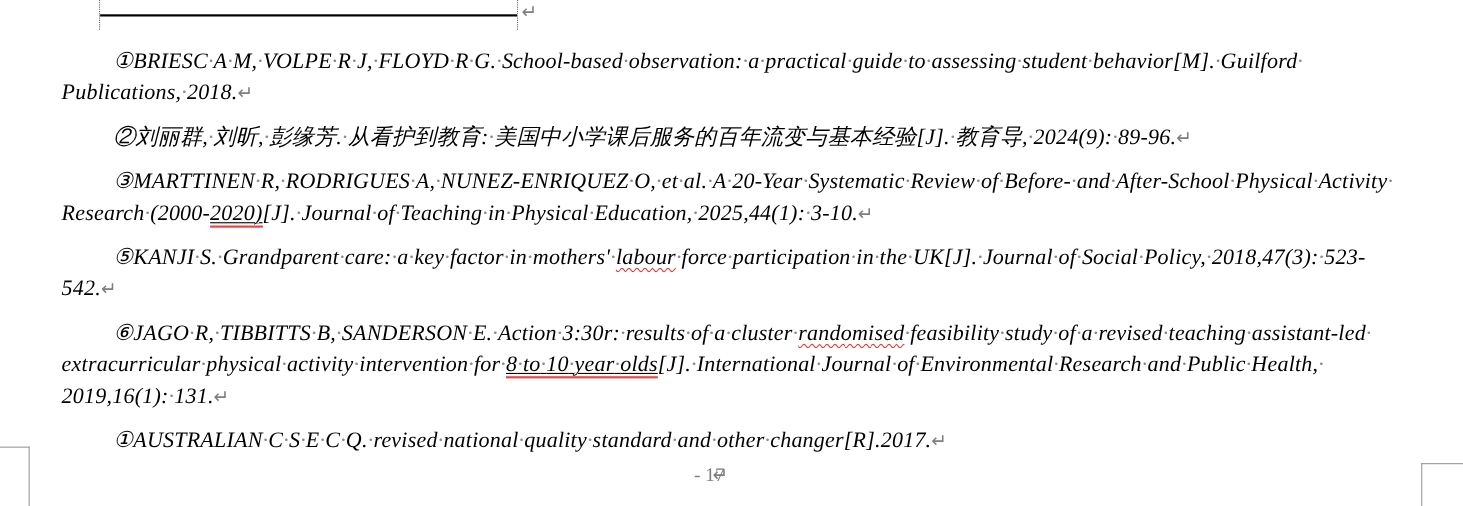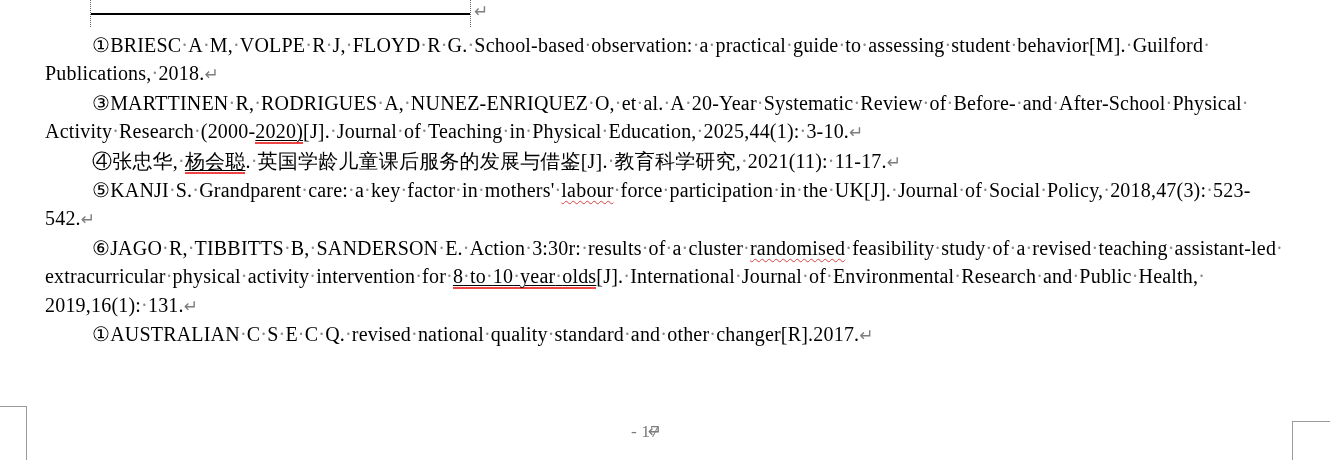--- a/index.html
+++ b/index.html
@@ -9,21 +9,21 @@
   }
   
   .table-border{position:absolute;left:91px;top:13px;width:379px;border-top:2.5px solid #000;}
   .boundary{position:absolute;top:0;height:27px;border-left:1px dotted #666;width:0;}
   .boundary.left{left:90px;}
   .boundary.right{left:470px;}
   .top-pilcrow{position:absolute;left:474px;top:1px;}
 
   
   .doc{position:absolute;left:45px;top:31px;width:1243px;font-size:20px;line-height:28.4px;letter-spacing:0.2px;}
-  .ref{margin:0;text-indent:47px;}
+  .ref{margin:11px;text-indent:47px;font-style:italic;}
   .dot{color:#8a8a8a;}
   .pilc{color:#7e7e7e;font-family:"DejaVu Sans",sans-serif;font-size:17px;letter-spacing:0;}
   .u-blue{text-decoration:underline;text-decoration-thickness:1px;text-underline-offset:2px;border-bottom:2px solid #ef4444;}
   .u-red{text-decoration:underline;text-decoration-style:wavy;text-decoration-color:#d93f3f;text-decoration-thickness:1px;text-underline-offset:3px;}
 
   
   .footer{position:absolute;left:631px;top:421px;color:#7d7d7d;font-size:17.5px;white-space:nowrap;}
   .footer .pilc{margin-left:-11px;font-size:17px;color:#7d7d7d;}
 
   
@@ -36,22 +36,22 @@
 </head>
 <body>
 
 <div class="table-border"></div>
 <div class="boundary left"></div>
 <div class="boundary right"></div>
 <span class="pilc top-pilcrow">↵</span>
 
 <div class="doc">
     <p class="ref"><span class="">①BRIESC<span class="dot">·</span><wbr>A<span class="dot">·</span><wbr>M,<span class="dot">·</span><wbr>VOLPE<span class="dot">·</span><wbr>R<span class="dot">·</span><wbr>J,<span class="dot">·</span><wbr>FLOYD<span class="dot">·</span><wbr>R<span class="dot">·</span><wbr>G.<span class="dot">·</span><wbr>School-based<span class="dot">·</span><wbr>observation:<span class="dot">·</span><wbr>a<span class="dot">·</span><wbr>practical<span class="dot">·</span><wbr>guide<span class="dot">·</span><wbr>to<span class="dot">·</span><wbr>assessing<span class="dot">·</span><wbr>student<span class="dot">·</span><wbr>behavior[M].<span class="dot">·</span><wbr>Guilford<span class="dot">·</span><wbr>Publications,<span class="dot">·</span><wbr>2018.</span><span class="pilc">↵</span></p>
+    <p class="ref"><span class="">②刘丽群,<span class="dot">·</span><wbr>刘昕,<span class="dot">·</span><wbr>彭缘芳.<span class="dot">·</span><wbr>从看护到教育:<span class="dot">·</span><wbr>美国中小学课后服务的百年流变与基本经验[J].<span class="dot">·</span><wbr>教育导,<span class="dot">·</span><wbr>2024(9):<span class="dot">·</span><wbr>89-96.</span><span class="pilc">↵</span></p>
     <p class="ref"><span class="">③MARTTINEN<span class="dot">·</span><wbr>R,<span class="dot">·</span><wbr>RODRIGUES<span class="dot">·</span><wbr>A,<span class="dot">·</span><wbr>NUNEZ-ENRIQUEZ<span class="dot">·</span><wbr>O,<span class="dot">·</span><wbr>et<span class="dot">·</span><wbr>al.<span class="dot">·</span><wbr>A<span class="dot">·</span><wbr>20-Year<span class="dot">·</span><wbr>Systematic<span class="dot">·</span><wbr>Review<span class="dot">·</span><wbr>of<span class="dot">·</span><wbr>Before-<span class="dot">·</span><wbr>and<span class="dot">·</span><wbr>After-School<span class="dot">·</span><wbr>Physical<span class="dot">·</span><wbr>Activity<span class="dot">·</span><wbr>Research<span class="dot">·</span><wbr>(2000-</span><span class="u-blue">2020)</span><span class="">[J].<span class="dot">·</span><wbr>Journal<span class="dot">·</span><wbr>of<span class="dot">·</span><wbr>Teaching<span class="dot">·</span><wbr>in<span class="dot">·</span><wbr>Physical<span class="dot">·</span><wbr>Education,<span class="dot">·</span><wbr>2025,44(1):<span class="dot">·</span><wbr>3-10.</span><span class="pilc">↵</span></p>
-    <p class="ref"><span class="">④张忠华,<span class="dot">·</span><wbr></span><span class="u-blue">杨会聪</span><span class="">.<span class="dot">·</span><wbr>英国学龄儿童课后服务的发展与借鉴[J].<span class="dot">·</span><wbr>教育科学研究,<span class="dot">·</span><wbr>2021(11):<span class="dot">·</span><wbr>11-17.</span><span class="pilc">↵</span></p>
     <p class="ref"><span class="">⑤KANJI<span class="dot">·</span><wbr>S.<span class="dot">·</span><wbr>Grandparent<span class="dot">·</span><wbr>care:<span class="dot">·</span><wbr>a<span class="dot">·</span><wbr>key<span class="dot">·</span><wbr>factor<span class="dot">·</span><wbr>in<span class="dot">·</span><wbr>mothers'<span class="dot">·</span><wbr></span><span class="u-red">labour</span><span class=""><span class="dot">·</span><wbr>force<span class="dot">·</span><wbr>participation<span class="dot">·</span><wbr>in<span class="dot">·</span><wbr>the<span class="dot">·</span><wbr>UK[J].<span class="dot">·</span><wbr>Journal<span class="dot">·</span><wbr>of<span class="dot">·</span><wbr>Social<span class="dot">·</span><wbr>Policy,<span class="dot">·</span><wbr>2018,47(3):<span class="dot">·</span><wbr>523-542.</span><span class="pilc">↵</span></p>
     <p class="ref"><span class="">⑥JAGO<span class="dot">·</span><wbr>R,<span class="dot">·</span><wbr>TIBBITTS<span class="dot">·</span><wbr>B,<span class="dot">·</span><wbr>SANDERSON<span class="dot">·</span><wbr>E.<span class="dot">·</span><wbr>Action<span class="dot">·</span><wbr>3:30r:<span class="dot">·</span><wbr>results<span class="dot">·</span><wbr>of<span class="dot">·</span><wbr>a<span class="dot">·</span><wbr>cluster<span class="dot">·</span><wbr></span><span class="u-red">randomised</span><span class=""><span class="dot">·</span><wbr>feasibility<span class="dot">·</span><wbr>study<span class="dot">·</span><wbr>of<span class="dot">·</span><wbr>a<span class="dot">·</span><wbr>revised<span class="dot">·</span><wbr>teaching<span class="dot">·</span><wbr>assistant-led<span class="dot">·</span><wbr>extracurricular<span class="dot">·</span><wbr>physical<span class="dot">·</span><wbr>activity<span class="dot">·</span><wbr>intervention<span class="dot">·</span><wbr>for<span class="dot">·</span><wbr></span><span class="u-blue">8<span class="dot">·</span><wbr>to<span class="dot">·</span><wbr>10<span class="dot">·</span><wbr>year<span class="dot">·</span><wbr>olds</span><span class="">[J].<span class="dot">·</span><wbr>International<span class="dot">·</span><wbr>Journal<span class="dot">·</span><wbr>of<span class="dot">·</span><wbr>Environmental<span class="dot">·</span><wbr>Research<span class="dot">·</span><wbr>and<span class="dot">·</span><wbr>Public<span class="dot">·</span><wbr>Health,<span class="dot">·</span><wbr>2019,16(1):<span class="dot">·</span><wbr>131.</span><span class="pilc">↵</span></p>
     <p class="ref"><span class="">①AUSTRALIAN<span class="dot">·</span><wbr>C<span class="dot">·</span><wbr>S<span class="dot">·</span><wbr>E<span class="dot">·</span><wbr>C<span class="dot">·</span><wbr>Q.<span class="dot">·</span><wbr>revised<span class="dot">·</span><wbr>national<span class="dot">·</span><wbr>quality<span class="dot">·</span><wbr>standard<span class="dot">·</span><wbr>and<span class="dot">·</span><wbr>other<span class="dot">·</span><wbr>changer[R].2017.</span><span class="pilc">↵</span></p>
   </div>
 
 <div class="footer"><span>- 17</span><span class="pilc">↵</span></div>
 
 <div class="corner bl-h"></div>
 <div class="corner bl-v"></div>
 <div class="corner br-h"></div>

